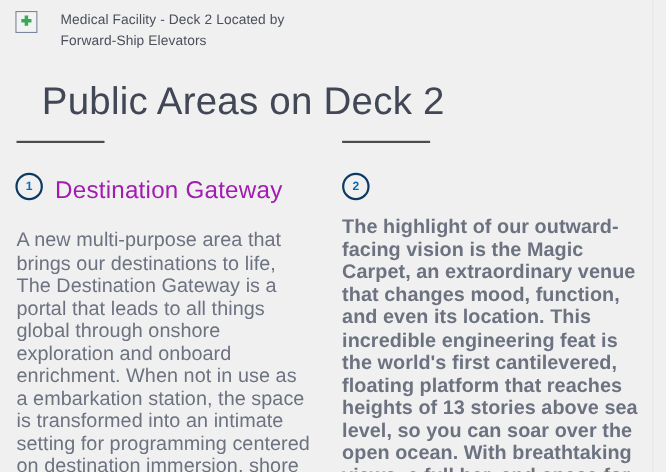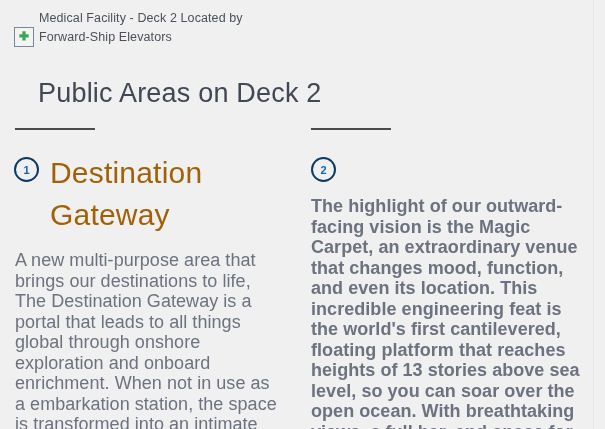--- a/index.html
+++ b/index.html
@@ -29,22 +29,22 @@
     height: 429px;
     background: #e6e6e6;
   }
 
   
   .amenity-row {
     position: absolute;
     left: 14px;
     top: 9px;
     display: flex;
-    align-items: flex-end;
-    gap: 5px;
+    align-items: flex-start;
+    gap: 21px;
   }
   .amenity-icon-box {
     width: 20px;
     height: 20px;
     border: 1px solid #7a8699;
     background: #f3f3f3;
     box-sizing: border-box;
     display: flex;
     align-items: center;
     justify-content: center;
@@ -59,21 +59,21 @@
     letter-spacing: 0.1px;
     max-width: 232px;
     font-family: "Liberation Sans", sans-serif;
   }
 
   
   .page-title {
     position: absolute;
     left: 38px;
     top: 76px;
-    font-size: 27px;
+    font-size: 35px;
     line-height: 34px;
     font-weight: 400;
     color: #414755;
     letter-spacing: 0.2px;
     margin: 0;
   }
 
   
   .columns {
     position: absolute;
@@ -121,24 +121,24 @@
     display: flex;
     align-items: center;
     justify-content: center;
     font-size: 11px;
     font-weight: 700;
     color: #0a6ab0;
     margin-top: 5px;
     font-family: "Liberation Sans", sans-serif;
   }
   .col-heading-text {
-    font-size: 30px;
+    font-size: 22px;
     line-height: 42px;
     font-weight: 400;
-    color: #a16207;
+    color: #a21caf;
     letter-spacing: 0.2px;
   }
   .col-body {
     font-size: 18px;
     line-height: 20.5px;
     color: #6c7280;
     letter-spacing: 0.05px;
     margin: 0;
     padding-left: 1px;
   }

